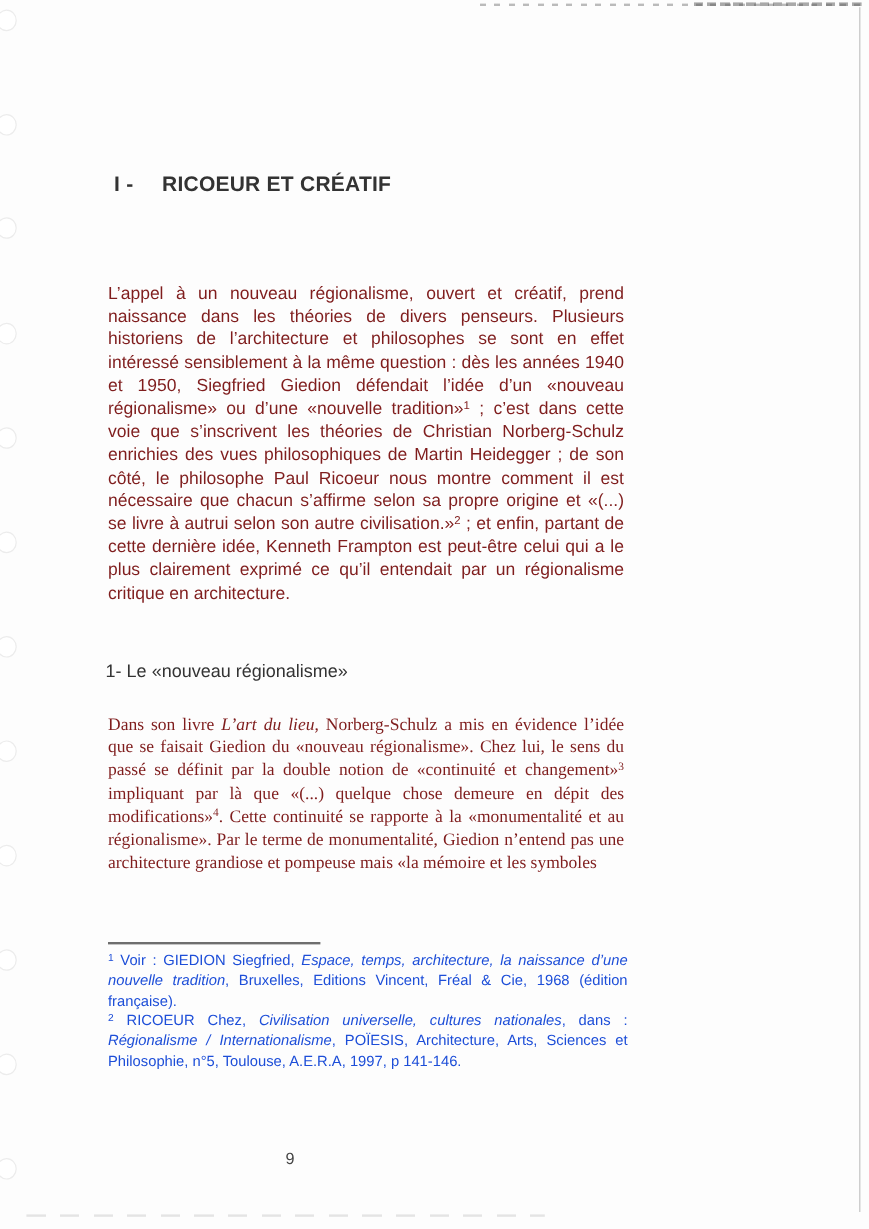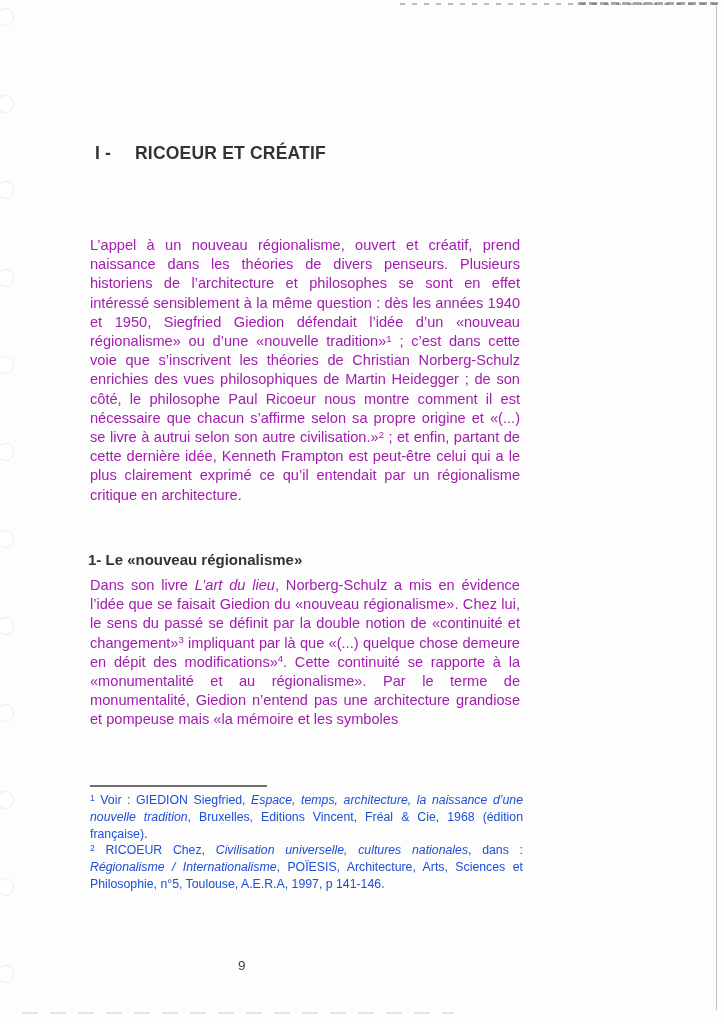--- a/index.html
+++ b/index.html
@@ -44,28 +44,28 @@
     font-weight:bold; font-size:17.5px; line-height:26px;
     color:#333; letter-spacing:.2px;
   }
   .chapter-label { width:40px; flex:0 0 40px; }
 
   
   .body-par {
     position:absolute; left:90px; width:430px;
     text-align:justify;
     font-size:14.6px; line-height:19.2px;
-    color:#a21caf;
+    color:#7f1d1d;
   }
   .intro-par   { top:236px; }
-  .section-par { top:576px; }
+  .section-par { top:595px;font-family:Liberation Serif, serif; }
 
   .section-heading {
     position:absolute; top:551px; left:88px;
-    font-size:15px; font-weight:bold; color:#333;
+    font-size:15px; font-weight:normal; color:#333;
   }
 
   .it { font-style:italic; }
   sup { font-size:9.5px; vertical-align:baseline; position:relative; top:-4.5px; line-height:0; }
 
   
   .footnote-rule {
     position:absolute; top:785px; left:90px; width:177px; height:2px;
     background:#6e6e6e;
   }

